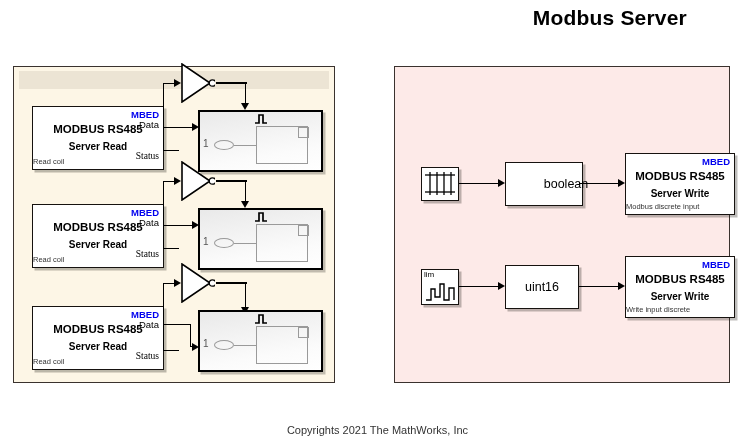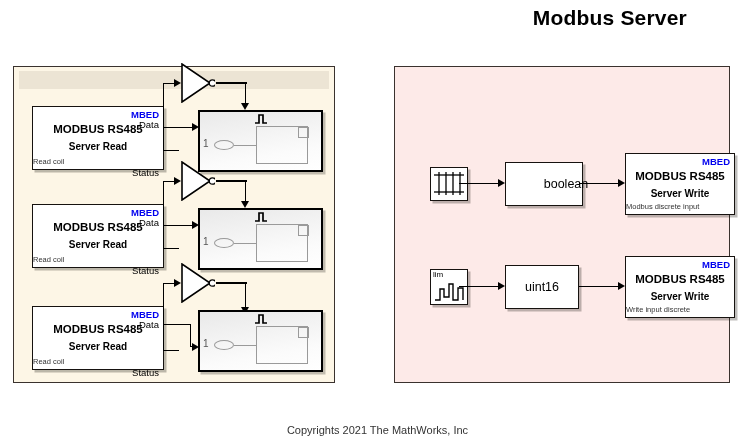--- a/index.html
+++ b/index.html
@@ -54,22 +54,22 @@
   }
   .modbus .sub {
     position:absolute; left:0; right:0; bottom:3px; text-align:left;
     font-size:7.5px; color:#333;
   }
   .modbus .port-data {
     position:absolute; right:4px; top:12px;
     font-size:9.5px; color:#000;
   }
   .modbus .port-status {
-    position:absolute; right:4px; top:60px;
-    font-size:9.5px; color:#000;
+    position:absolute; right:4px; top:44px;
+    font-size:9.5px; color:#000;font-family:Liberation Serif, serif;
   }
 
   
   .conv { display:flex; align-items:center; justify-content:center;
           font-size:12.5px; color:#000; }
 
   
   .subsys {
     position:absolute;
     border:2.6px solid #000;
@@ -97,21 +97,20 @@
   }
   .subsys .trig {
     position:absolute; left:0; right:0; top:0px; text-align:center;
     font-size:11px; font-weight:bold; color:#000; line-height:12px;
   }
 
   
   .srcblk {
     position:absolute; background:#fff; border:1.4px solid #16120f;
     box-shadow:2.5px 2.5px 0 rgba(40,35,30,0.30);
-    margin-left:9px;
   }
   .srcblk .limlbl {
     position:absolute; left:2px; top:0px; font-size:8px; color:#000;
   }
 
   
   .h, .v { position:absolute; background:#000; }
   .h { height:1.4px; }
   .v { width:1.4px; }
   .arrow-r {

